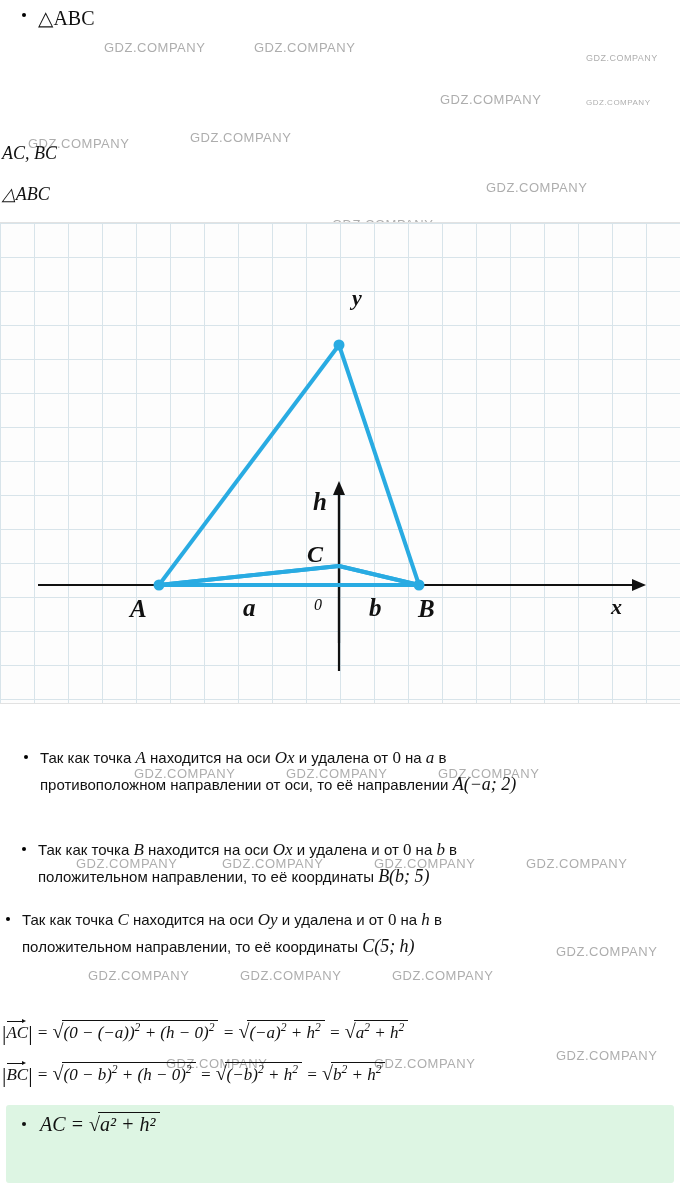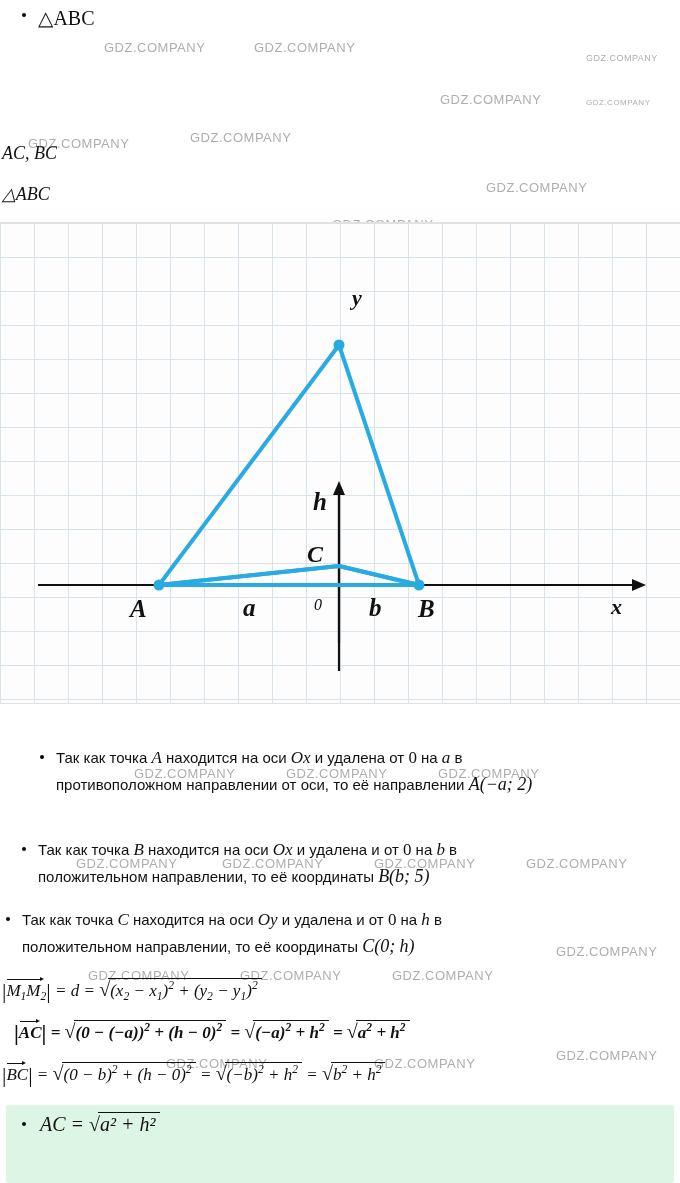--- a/index.html
+++ b/index.html
@@ -239,41 +239,37 @@
     <span class="glabel" style="left:130px; top:372px; font-size:25px;">A</span>
     <span class="glabel" style="left:418px; top:372px; font-size:25px;">B</span>
     <span class="glabel" style="left:243px; top:371px; font-size:25px;">a</span>
     <span class="glabel" style="left:369px; top:371px; font-size:25px;">b</span>
     <span class="glabel" style="left:313px; top:265px; font-size:25px;">h</span>
     <span class="glabel" style="left:314px; top:373px; font-size:16px; font-weight:400;">0</span>
     <span class="glabel" style="left:611px; top:371px; font-size:22px;">x</span>
     <span class="glabel" style="left:352px; top:62px; font-size:22px;">y</span>
   </div>
 
-  <div class="bullet-row" style="left:40px; top:746px; width:620px;">
+  <div class="bullet-row" style="left:24px; top:746px; width:620px;">
     <span class="bullet-dot"></span>
     <span class="bullet-text"><span>Так как точка </span><span class="mi">A</span><span> находится на оси </span><span class="mi">Ox</span><span> и удалена от </span><span class="mu">0</span><span> на </span><span class="mi">a</span><span> в</span><br><span>противоположном направлении от оси, то её направлении </span><span class="mi" style="font-size:18px;">A(−a;  2)</span></span>
   </div>
 
   <div class="bullet-row" style="left:22px; top:838px; width:620px;">
     <span class="bullet-dot"></span>
     <span class="bullet-text"><span>Так как точка </span><span class="mi">B</span><span> находится на оси </span><span class="mi">Ox</span><span> и удалена и от </span><span class="mu">0</span><span> на </span><span class="mi">b</span><span> в</span><br><span>положительном направлении, то её координаты </span><span class="mi" style="font-size:18px;">B(b;  5)</span></span>
   </div>
 
   <div class="bullet-row" style="left:6px; top:908px; width:620px;">
     <span class="bullet-dot"></span>
-    <span class="bullet-text"><span>Так как точка </span><span class="mi">C</span><span> находится на оси </span><span class="mi">Oy</span><span> и удалена и от </span><span class="mu">0</span><span> на </span><span class="mi">h</span><span> в</span><br><span>положительном направлении, то её координаты </span><span class="mi" style="font-size:18px;">C(0;  h)</span></span>
-  </div>
-
-  <div class="formula" style="left:2px; top:978px;">
-    <span class="abs">|</span><span class="vecbar frm-i">M<sub>1</sub>M<sub>2</sub></span><span class="abs">|</span>
-    <span class="frm-i"> = d = </span><span class="radsign">√</span><span class="sqrt frm-i">(x<sub>2</sub> − x<sub>1</sub>)<sup>2</sup> + (y<sub>2</sub> − y<sub>1</sub>)<sup>2</sup></span>
-  </div>
-
-  <div class="formula" style="left:14px; top:1020px;font-weight:bold;">
+    <span class="bullet-text"><span>Так как точка </span><span class="mi">C</span><span> находится на оси </span><span class="mi">Oy</span><span> и удалена и от </span><span class="mu">0</span><span> на </span><span class="mi">h</span><span> в</span><br><span>положительном направлении, то её координаты </span><span class="mi" style="font-size:18px;">C(5;  h)</span></span>
+  </div>
+
+
+  <div class="formula" style="left:2px; top:1020px;">
     <span class="abs">|</span><span class="vecbar frm-i">AC</span><span class="abs">|</span>
     <span class="frm-i"> = </span><span class="radsign">√</span><span class="sqrt frm-i">(0 − (−a))<sup>2</sup> + (h − 0)<sup>2</sup></span><span class="frm-i"> = </span><span class="radsign">√</span><span class="sqrt frm-i">(−a)<sup>2</sup> + h<sup>2</sup></span><span class="frm-i"> = </span><span class="radsign">√</span><span class="sqrt frm-i">a<sup>2</sup> + h<sup>2</sup></span>
   </div>
 
   <div class="formula" style="left:2px; top:1062px;">
     <span class="abs">|</span><span class="vecbar frm-i">BC</span><span class="abs">|</span>
     <span class="frm-i"> = </span><span class="radsign">√</span><span class="sqrt frm-i">(0 − b)<sup>2</sup> + (h − 0)<sup>2</sup></span><span class="frm-i"> = </span><span class="radsign">√</span><span class="sqrt frm-i">(−b)<sup>2</sup> + h<sup>2</sup></span><span class="frm-i"> = </span><span class="radsign">√</span><span class="sqrt frm-i">b<sup>2</sup> + h<sup>2</sup></span>
   </div>
 
   <div id="answer-box"></div>

